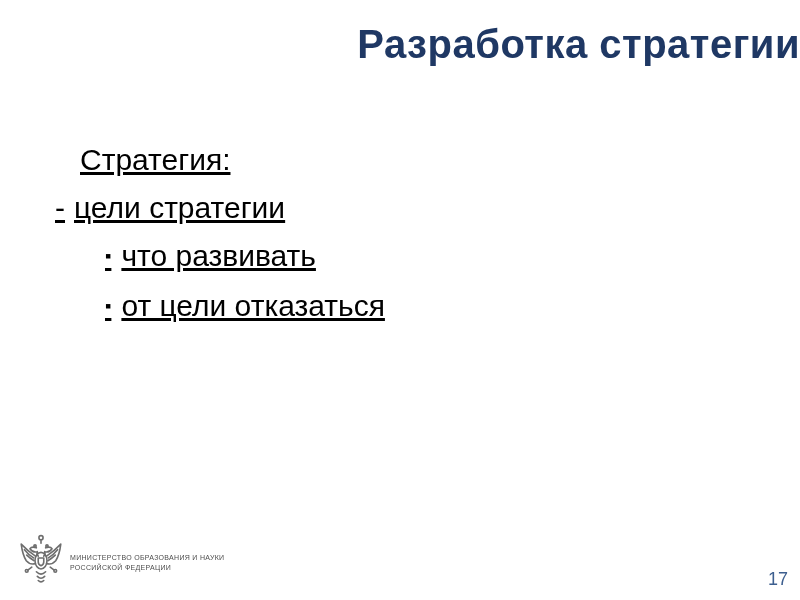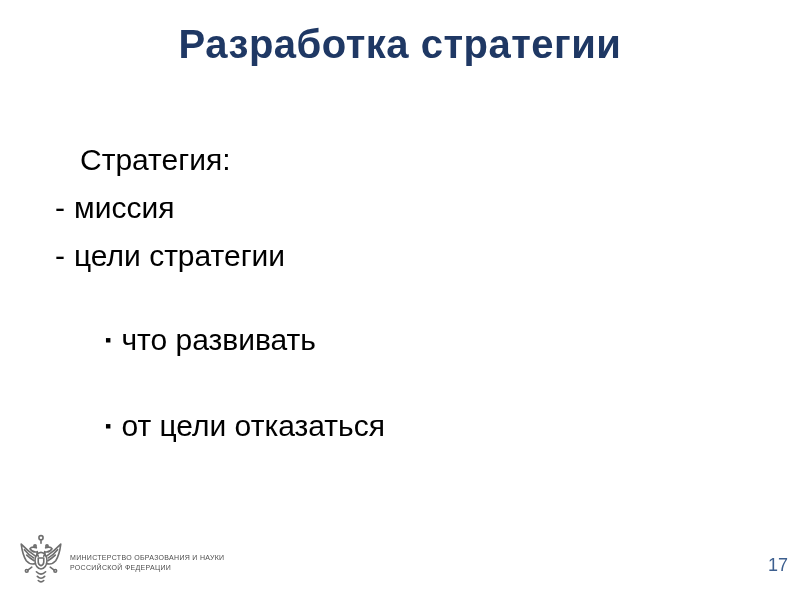--- a/index.html
+++ b/index.html
@@ -18,37 +18,38 @@
     overflow: hidden;
   }
   .slide {
     position: relative;
     width: 800px; height: 600px;
     background: var(--background);
   }
   .slide-title {
     position: absolute;
     top: 22px; left: 0; right: 0;
-    text-align: center;
+    text-align: right;
     font-size: 40px;
     font-weight: bold;
     color: var(--title-color);
     letter-spacing: 0.5px;
   }
   .body-block {
     position: absolute;
     left: 55px; top: 136px;
     font-size: 30px;
     line-height: 48px;
     color: var(--body-text);
+    text-decoration: underline;
   }
   .body-line { white-space: nowrap; }
   .body-heading { padding-left: 25px; }
   .lvl1 .marker { margin-right: 9px; }
-  .lvl2 { padding-left: 50px; margin-top: 36px; }
+  .lvl2 { padding-left: 50px; }
   .lvl2 .marker {
     font-size: 0.6em;
     vertical-align: middle;
     position: relative; top: -2px;
     margin-right: 10px;
   }
   .footer {
     position: absolute;
     left: 18px; bottom: 8px;
     display: flex;
@@ -61,39 +62,36 @@
   }
   .ministry {
     font-size: 7px;
     line-height: 10px;
     letter-spacing: 0.3px;
     color: var(--footer-text);
     text-transform: uppercase;
   }
   .page-number {
     position: absolute;
-    right: 12px; bottom: 24px;
+    right: 12px; bottom: 10px;
     font-size: 18px;
     color: var(--page-number);
     margin-top: 32px;
   }
 </style>
 </head>
 <body>
 
 <div class="slide">
 
   <h1 class="slide-title">Разработка стратегии</h1>
 
   <div class="body-block">
     <div class="body-line body-heading">Стратегия:</div>
 
-    <div class="body-line lvl1">
-      <span class="marker">-</span><span>миссия</span>
-    </div>
 
     <div class="body-line lvl1">
       <span class="marker">-</span><span>цели стратегии</span>
     </div>
 
     <div class="body-line lvl2">
       <span class="marker">▪</span><span>что развивать</span>
     </div>
 
     <div class="body-line lvl2">

